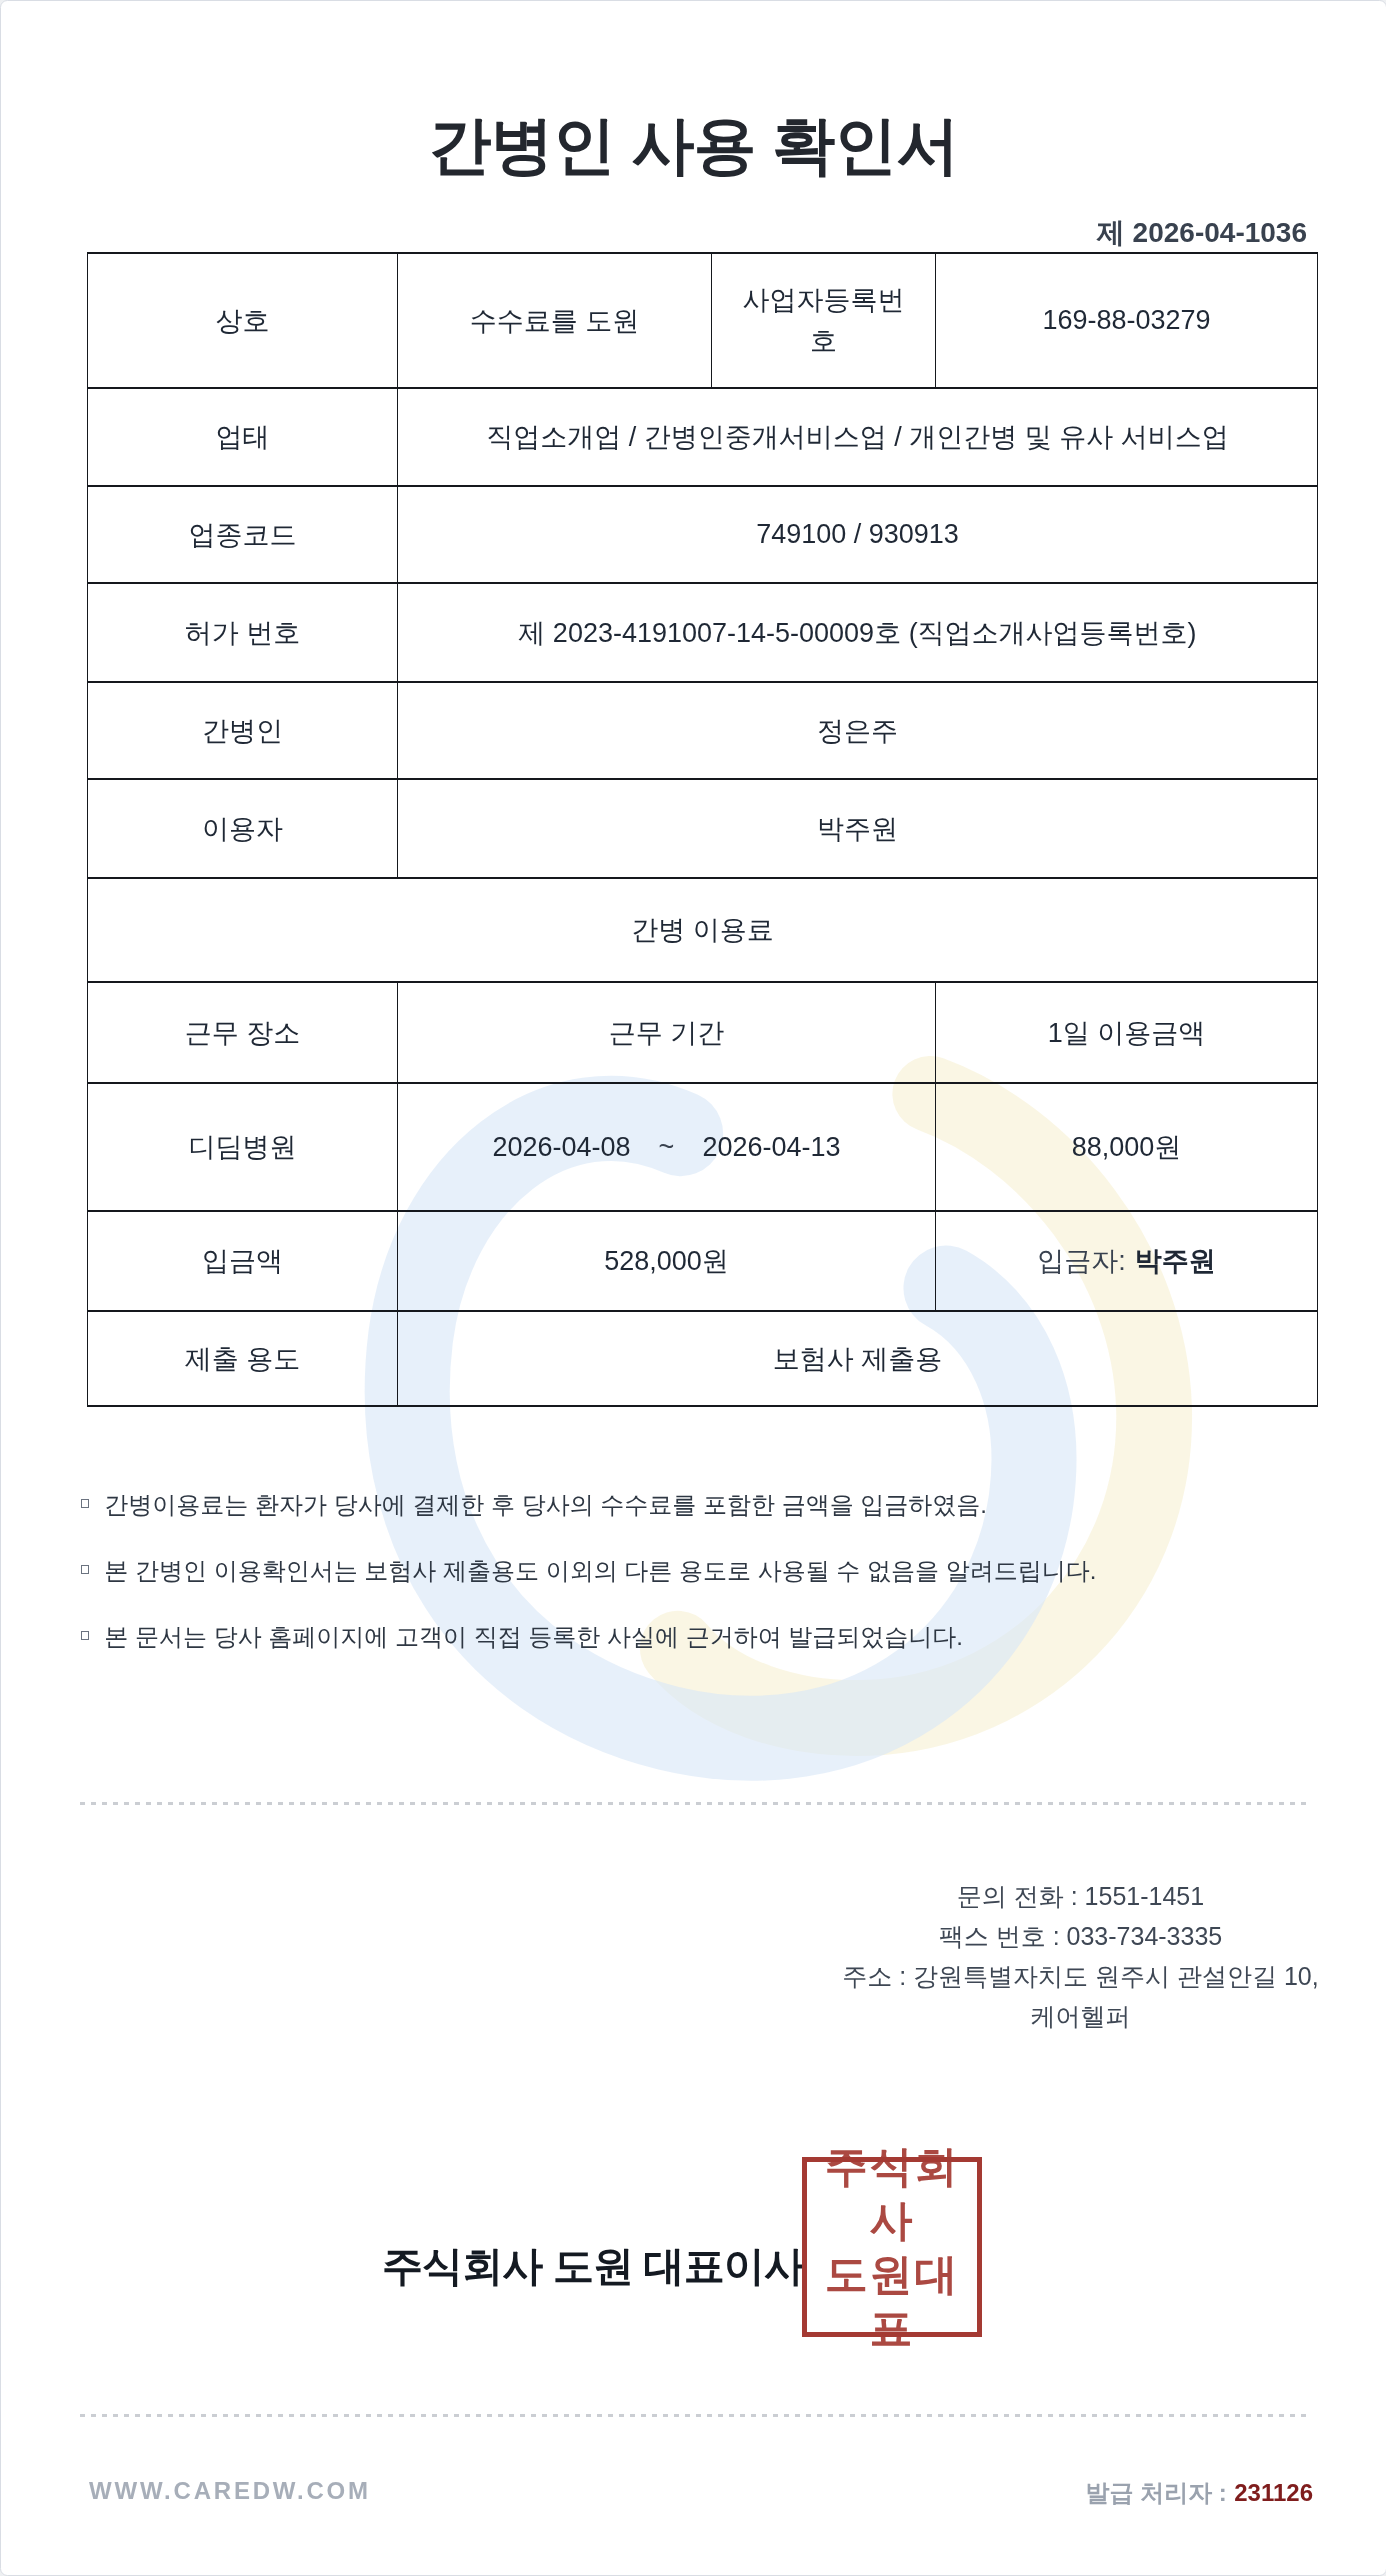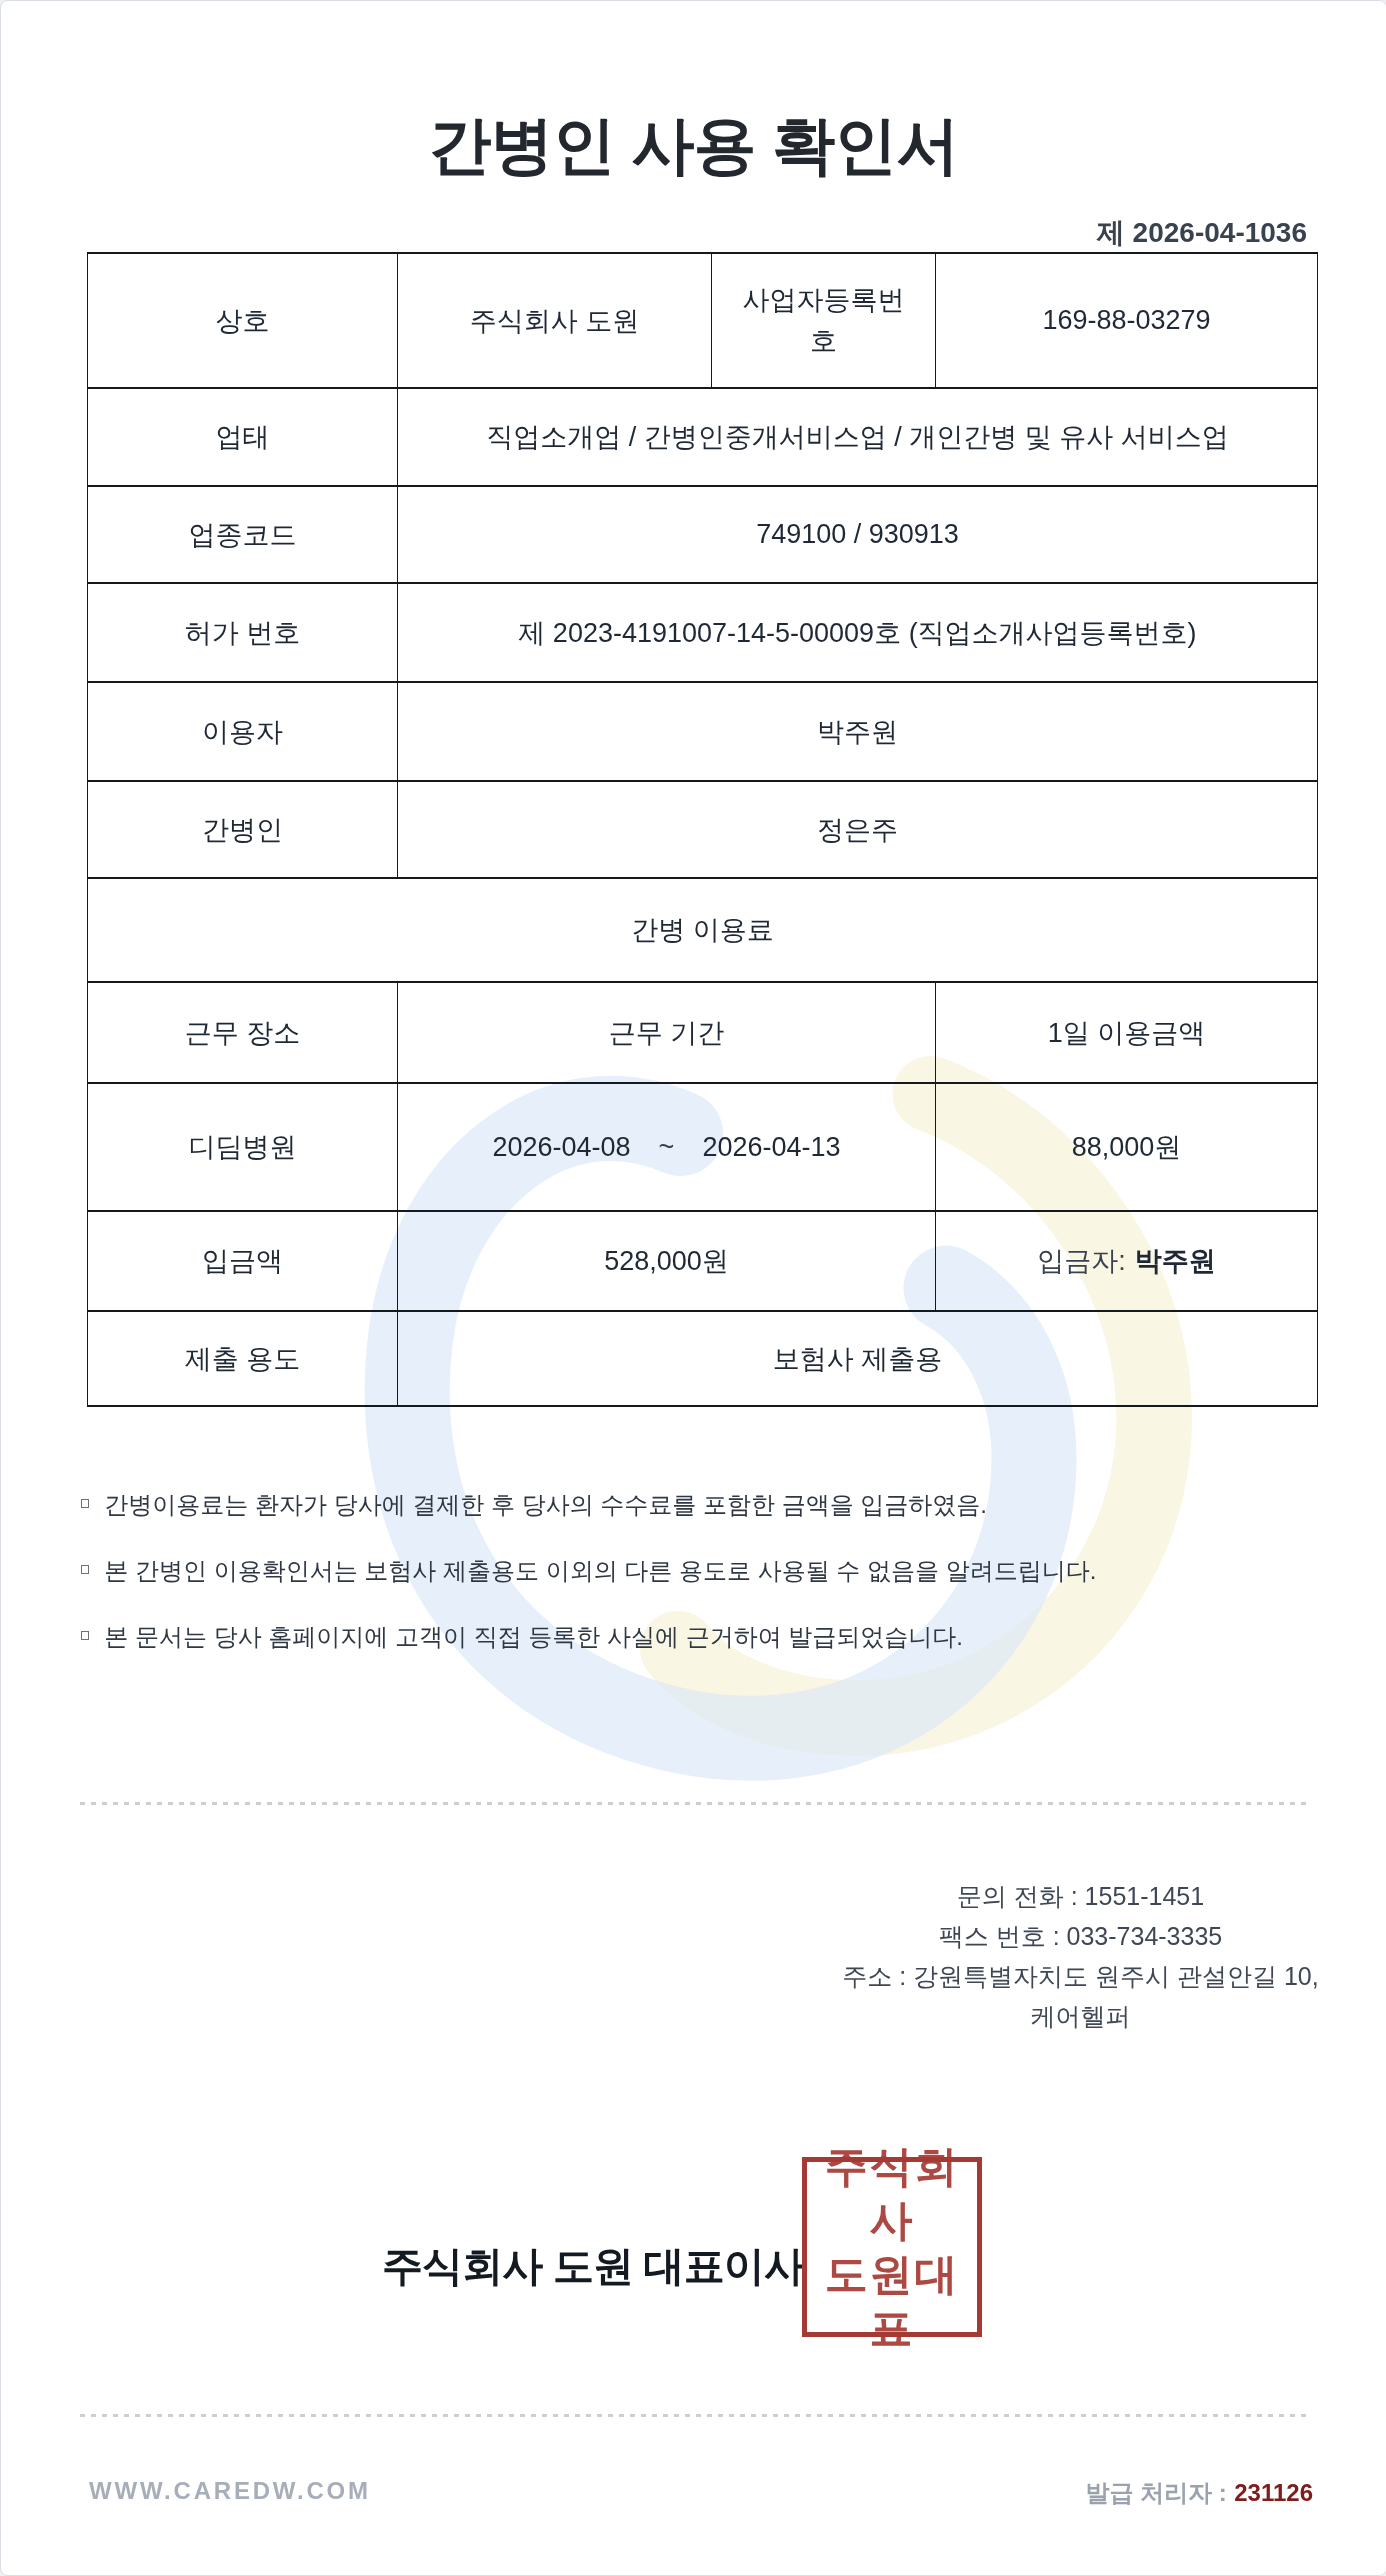--- a/index.html
+++ b/index.html
@@ -106,21 +106,21 @@
       <colgroup>
           <col style="width:310px">
           <col style="width:314px">
           <col style="width:224px">
           <col style="width:382px">
         </colgroup>
 
       <tbody>
           <tr style="height:135px">
         <td class="lbl">상호</td>
-        <td>주식회사 도원</td>
+        <td>수수료를 도원</td>
         <td class="lbl">
           <div class="wrap6">사업자등록번호</div>
         </td>
         <td>169-88-03279</td>
       </tr>
 
       <tr style="height:98px">
         <td class="lbl">업태</td>
         <td colspan="3">직업소개업 / 간병인중개서비스업 / 개인간병 및 유사 서비스업</td>
       </tr>
@@ -128,28 +128,28 @@
       <tr style="height:97px">
         <td class="lbl">업종코드</td>
         <td colspan="3">749100 / 930913</td>
       </tr>
 
       <tr style="height:99px">
         <td class="lbl">허가 번호</td>
         <td colspan="3">제 2023-4191007-14-5-00009호 (직업소개사업등록번호)</td>
       </tr>
 
+      <tr style="height:97px">
+        <td class="lbl">간병인</td>
+        <td colspan="3">정은주</td>
+      </tr>
+
       <tr style="height:99px">
         <td class="lbl">이용자</td>
         <td colspan="3">박주원</td>
-      </tr>
-
-      <tr style="height:97px">
-        <td class="lbl">간병인</td>
-        <td colspan="3">정은주</td>
       </tr>
 
       <tr style="height:104px">
         <td colspan="4" class="fee-title">간병 이용료</td>
       </tr>
 
       <tr style="height:101px">
         <td class="lbl">근무 장소</td>
         <td colspan="2" class="lbl">근무 기간</td>
         <td class="lbl">1일 이용금액</td>

